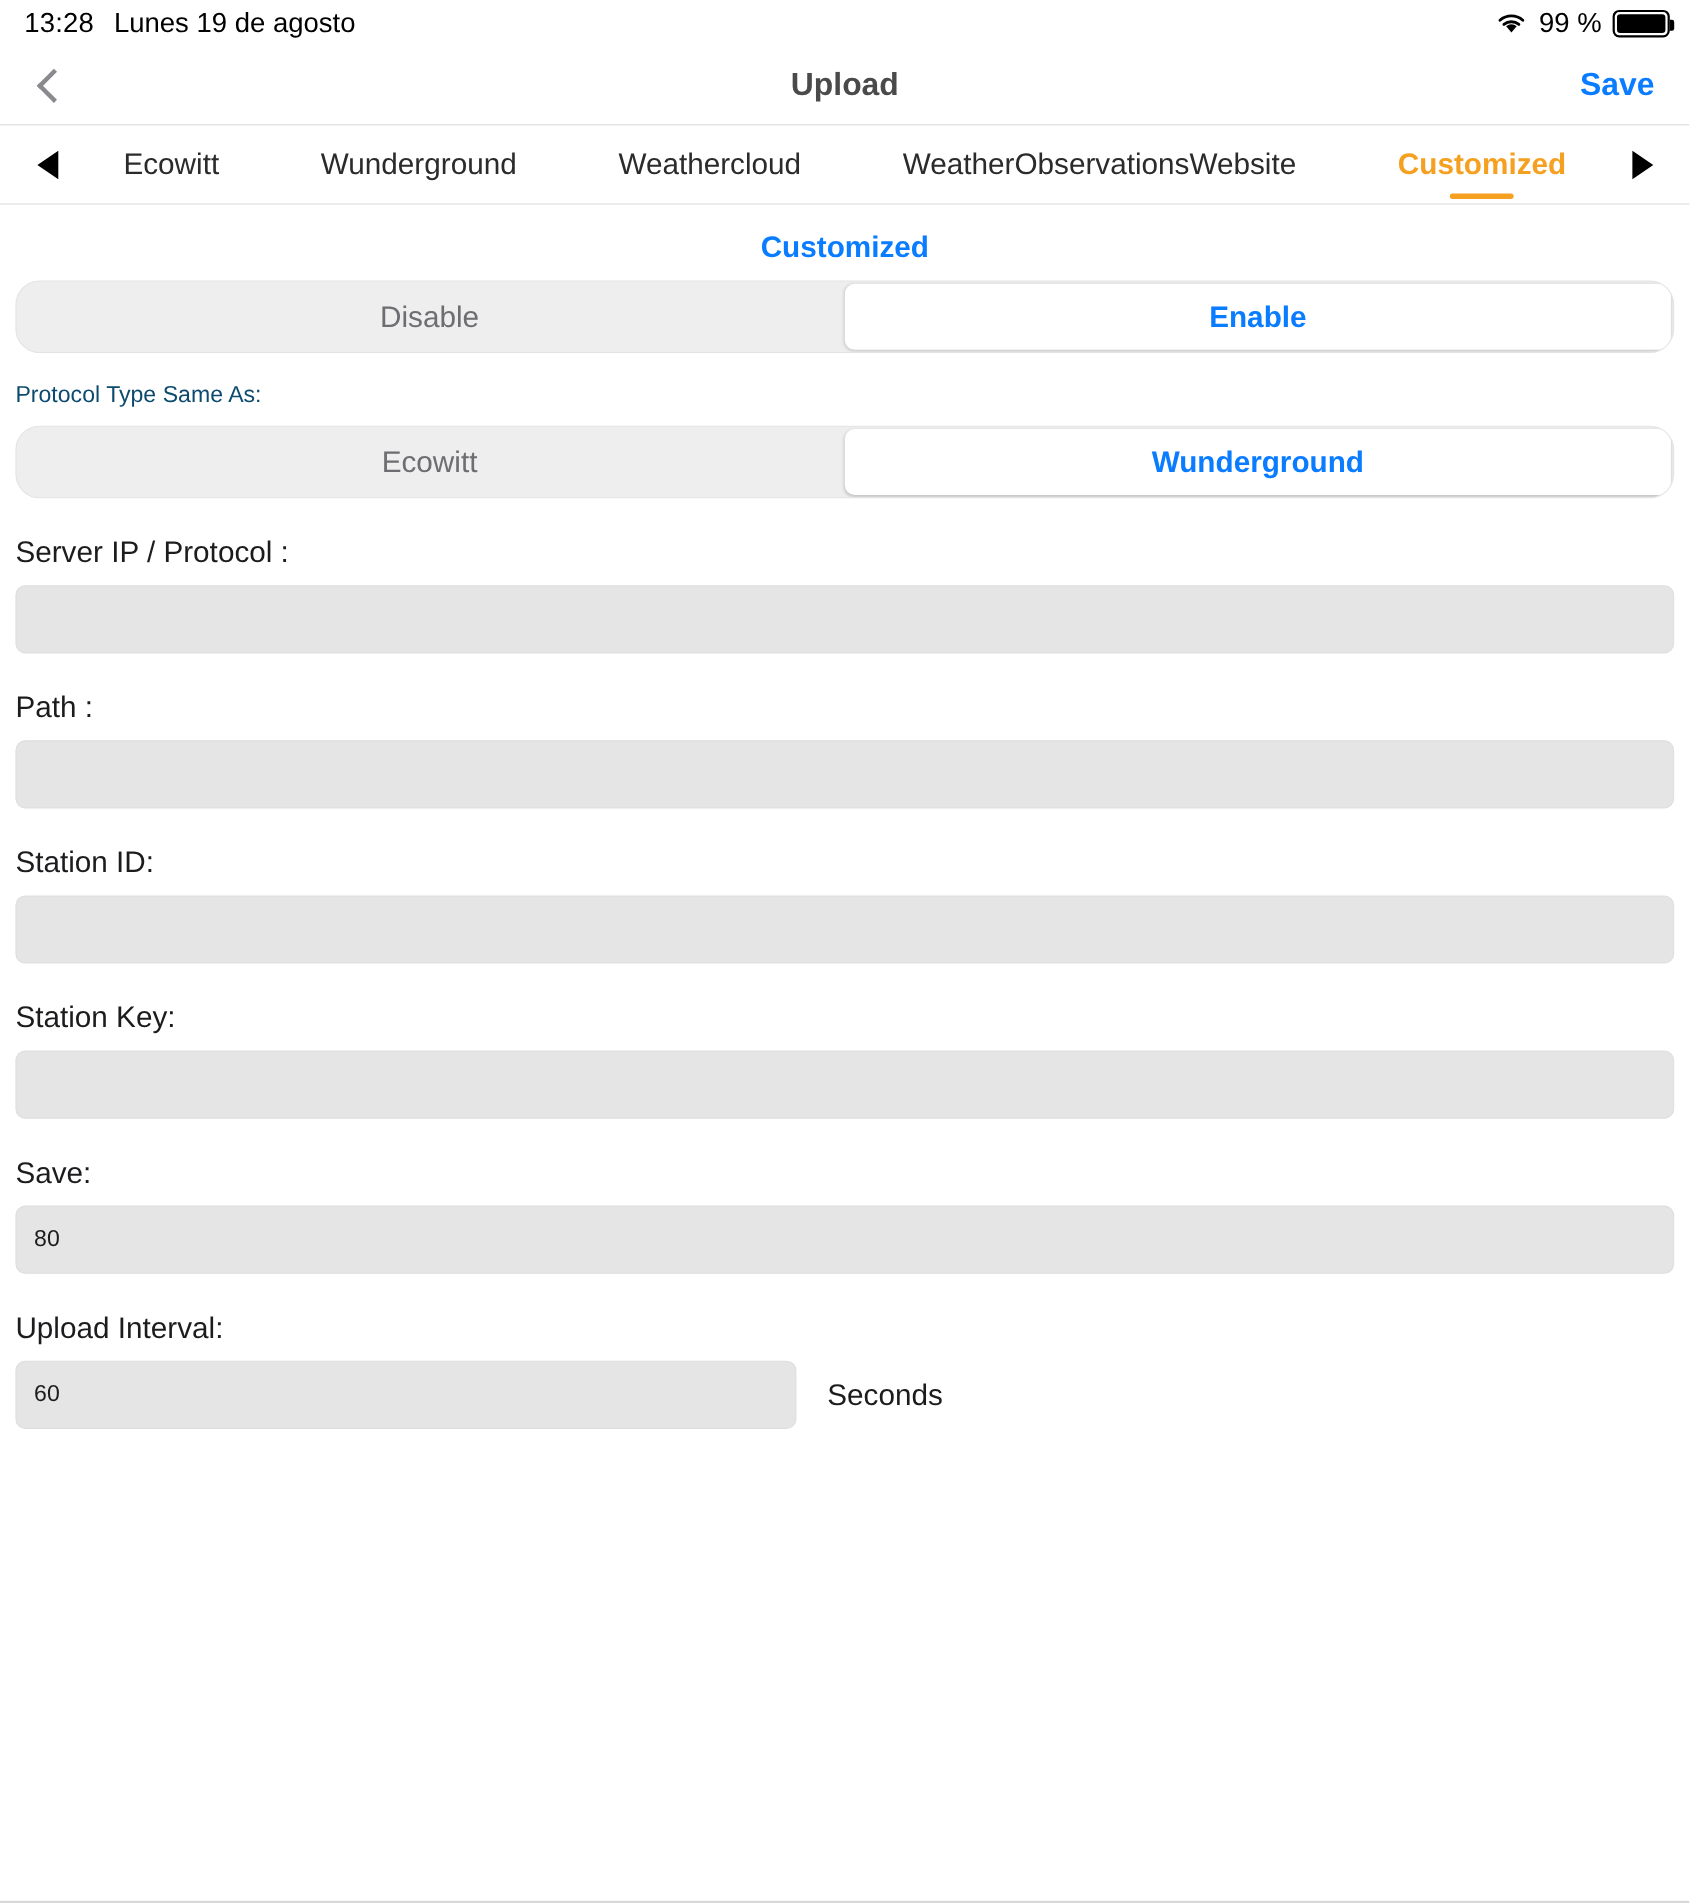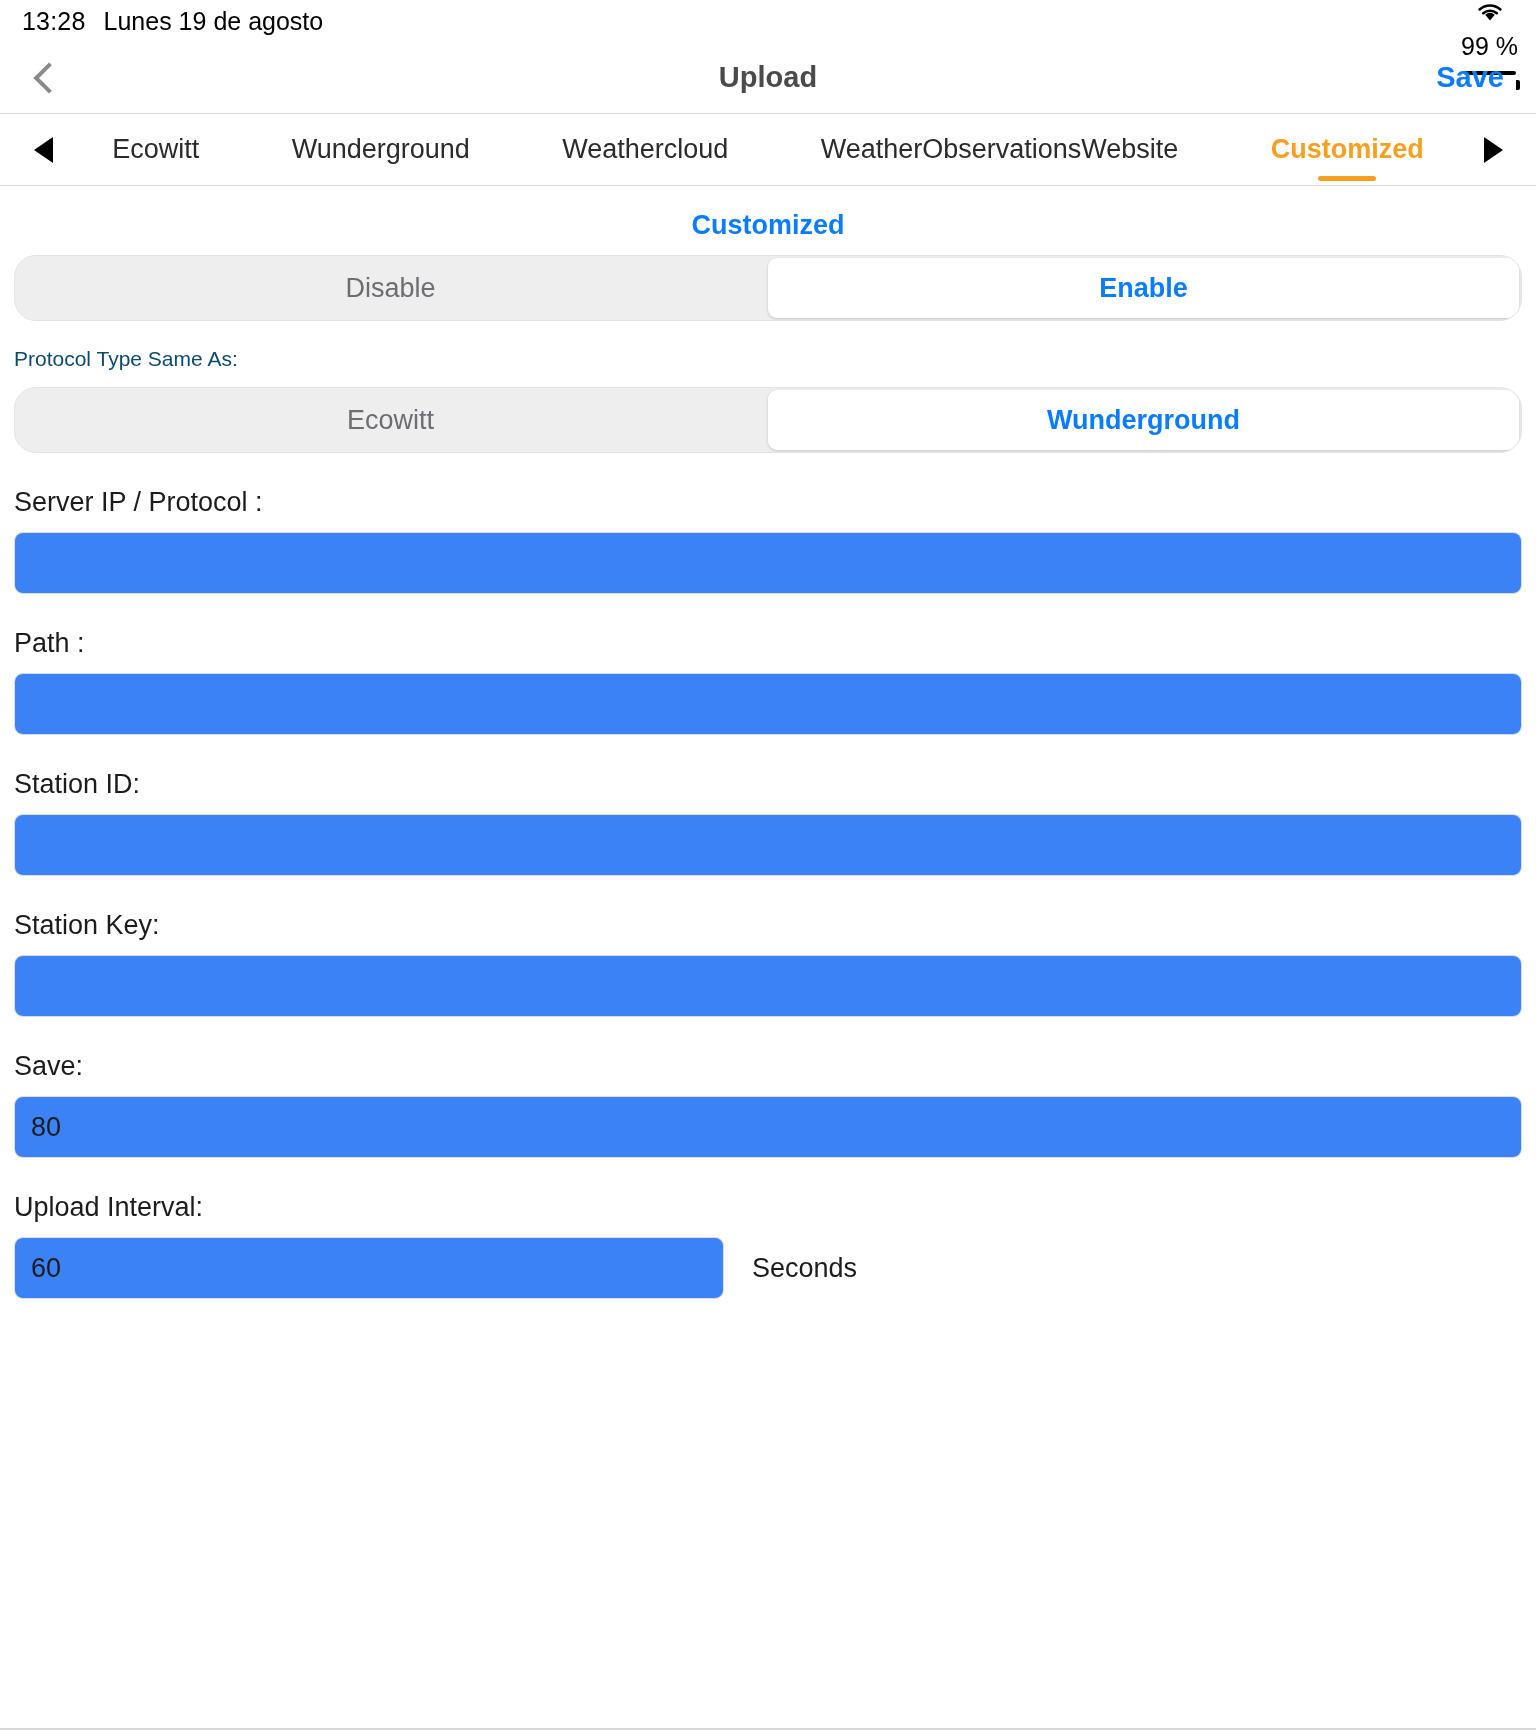--- a/index.html
+++ b/index.html
@@ -33,21 +33,20 @@
   .status-time { font-weight: 400; letter-spacing: 0.2px; }
   .status-date { font-weight: 400; }
   .status-right {
     position: absolute;
     right: 18px;
     top: 0;
     height: 42px;
     display: flex;
     align-items: center;
     gap: 10px;
-    flex-direction: column;
   }
   .wifi-icon { width: 30px; height: 22px; position: relative; display:block; }
   .battery-pct { font-size: 25px; }
   .battery {
     width: 52px; height: 25px;
     border: 2px solid #000;
     border-radius: 6px;
     position: relative;
     display: inline-block;
   }
@@ -209,22 +208,22 @@
     font-size: 21px;
     color: #0c4a6e;
     margin-top: 26px;
     margin-bottom: 16px;
   }
   .text-input {
     width: 100%;
     height: 62px;
     border: 1px solid #dedede;
     border-radius: 9px;
-    background: #3b82f6;
-    font-size: 27px;
+    background: #e5e5e5;
+    font-size: 21px;
     color: #1c1c1e;
     padding: 0 16px;
     font-family: "Liberation Sans", sans-serif;
     outline: none;
   }
   .row {
     display: flex;
     align-items: center;
     gap: 28px;
   }

